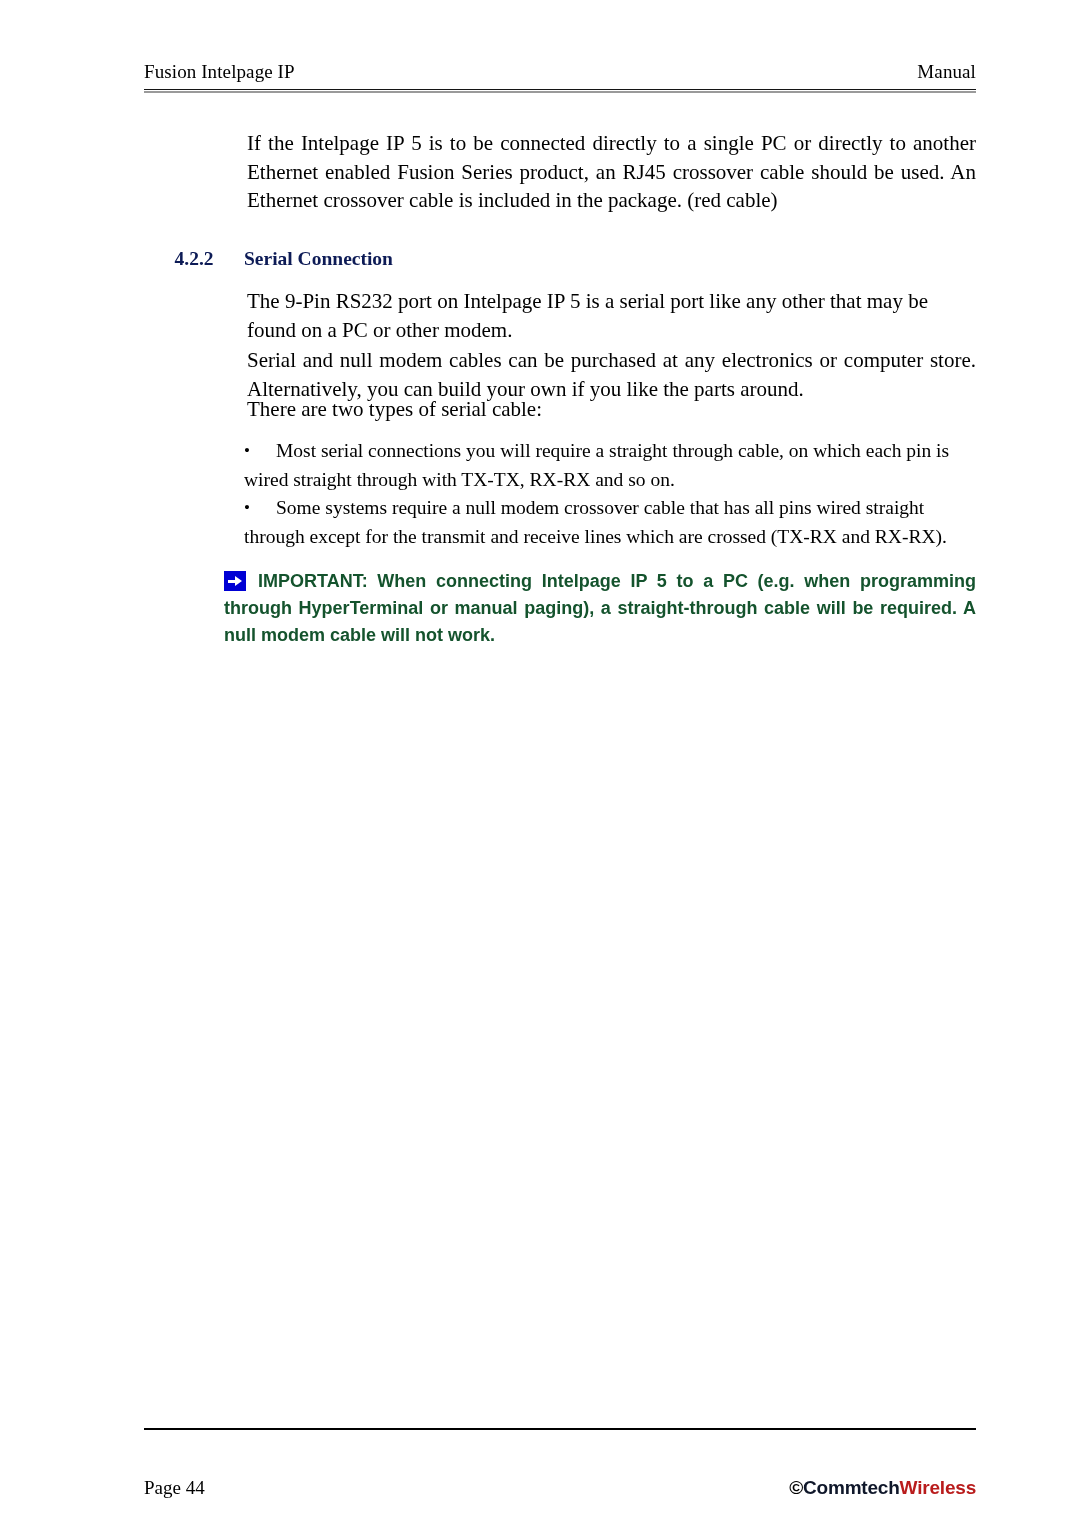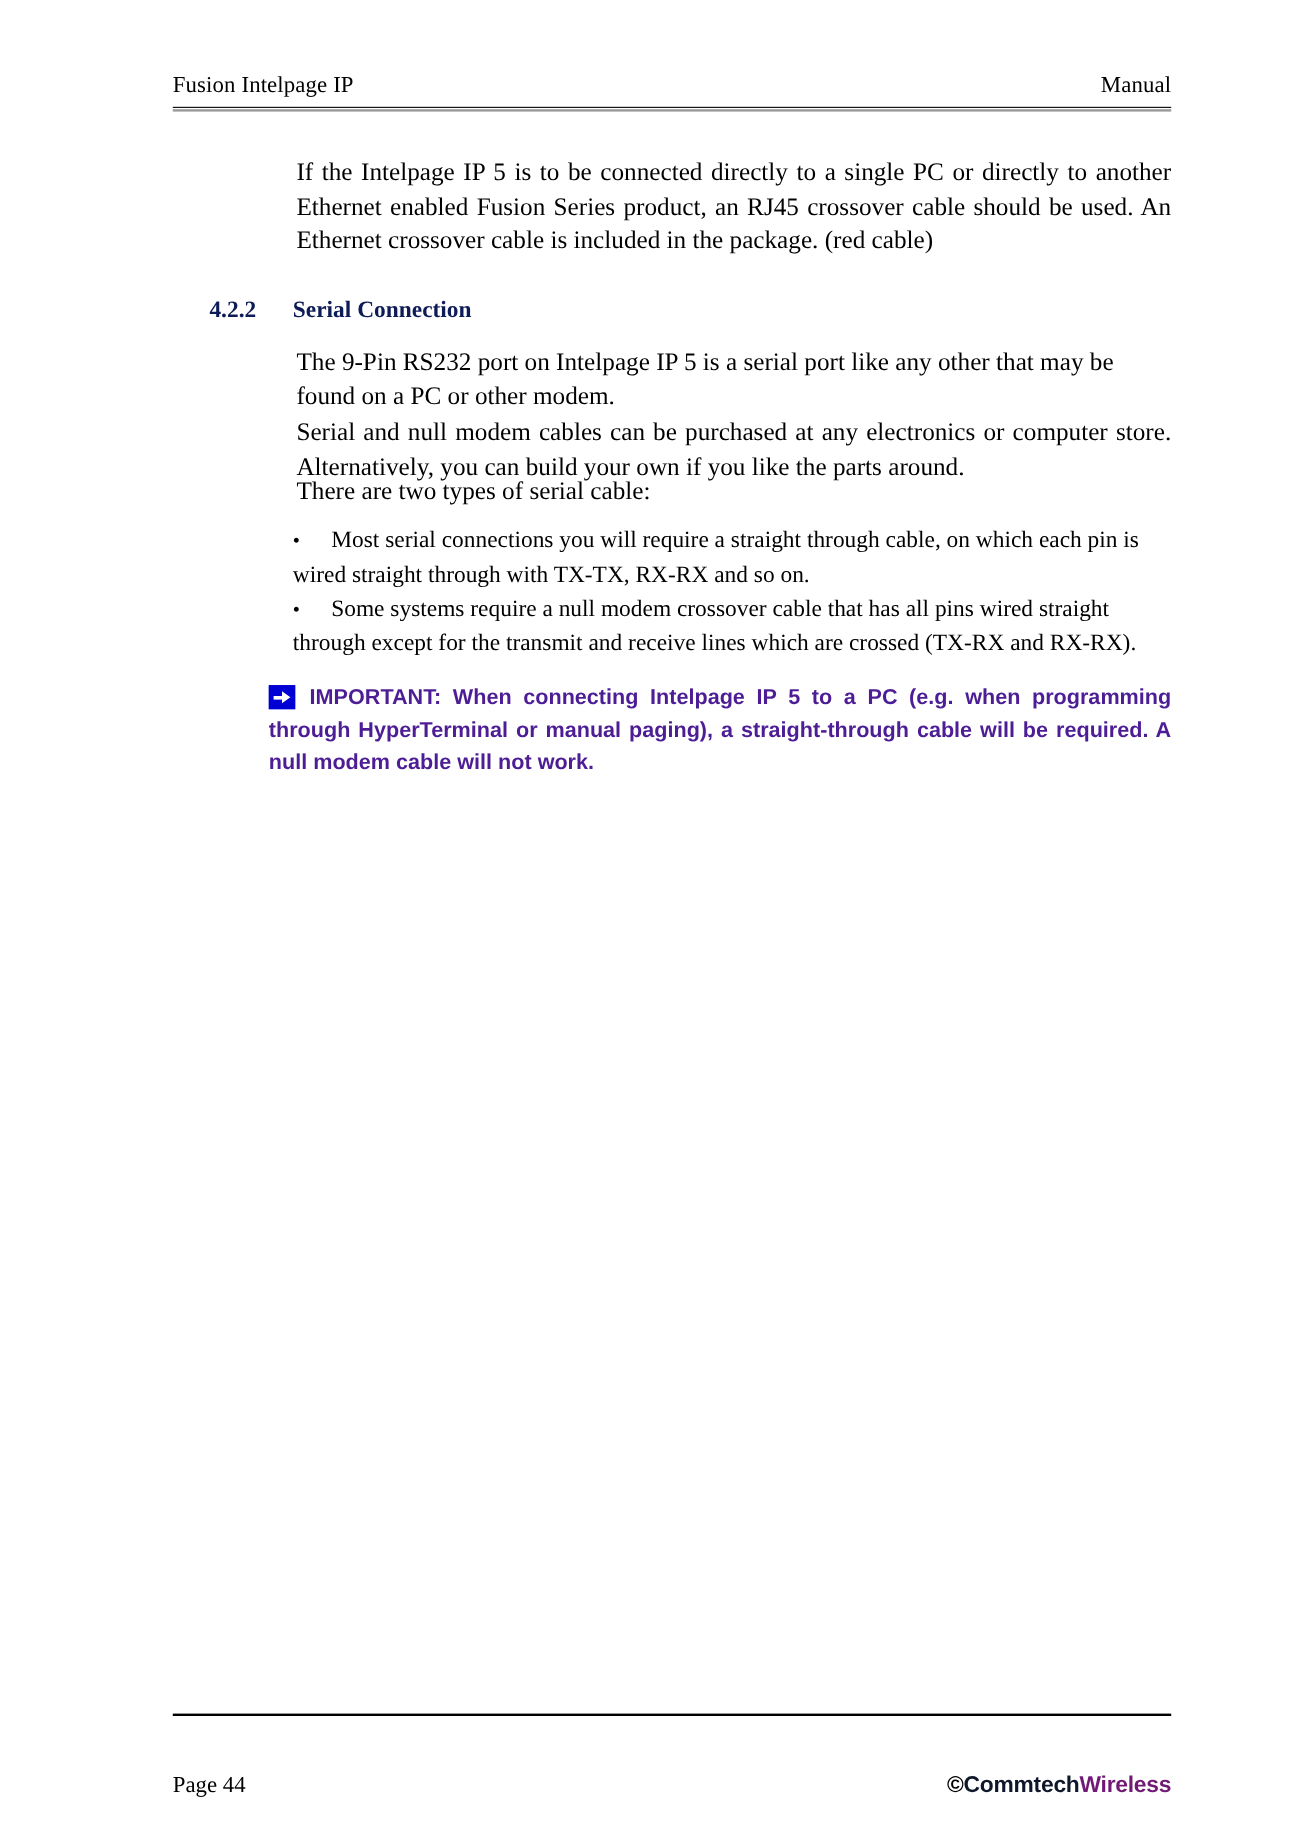--- a/index.html
+++ b/index.html
@@ -124,21 +124,21 @@
   
   .important-block {
     position: absolute;
     left: 208px;
     top: 568px;
     width: 752px;
     font-family: "Liberation Sans", "DejaVu Sans", sans-serif;
     font-size: 18px;
     line-height: 27px;
     font-weight: bold;
-    color: #4c1d95;
+    color: #14532d;
     text-align: justify;
     text-justify: inter-word;
   }
   .important-block p { margin: 0; }
   .arrow-icon {
     display: inline-block;
     width: 22px;
     height: 20px;
     background: #0000d4;
     vertical-align: -4px;
@@ -198,21 +198,21 @@
   .footer-logo {
     font-family: "Liberation Sans", "DejaVu Sans", sans-serif;
     font-size: 19px;
     line-height: 24px;
     font-weight: bold;
     white-space: nowrap;
     letter-spacing: -0.2px;
   }
   .logo-mark { color: #000000; }
   .logo-commtech { color: #0f172a; }
-  .logo-wireless { color: #701a75; text-align: center; }
+  .logo-wireless { color: #b91c1c; text-align: center; }
 </style>
 </head>
 <body>
 
 <div class="page">
 
   <div class="header">
     <span class="header-left">Fusion Intelpage IP</span>
     <span class="header-right">Manual</span>
   </div>

